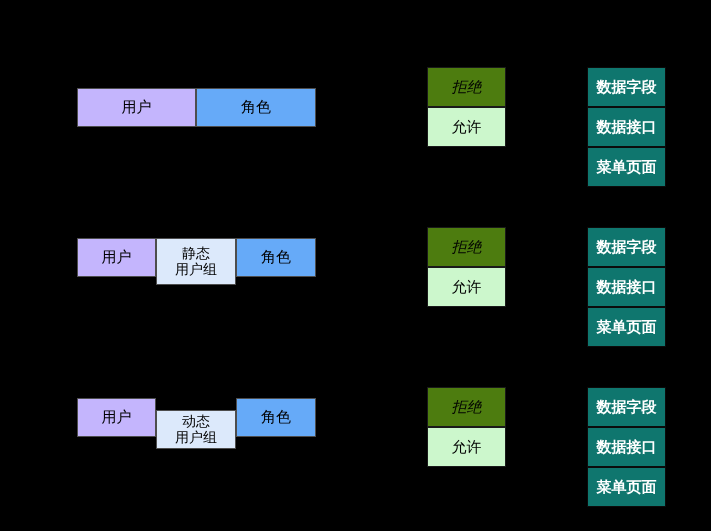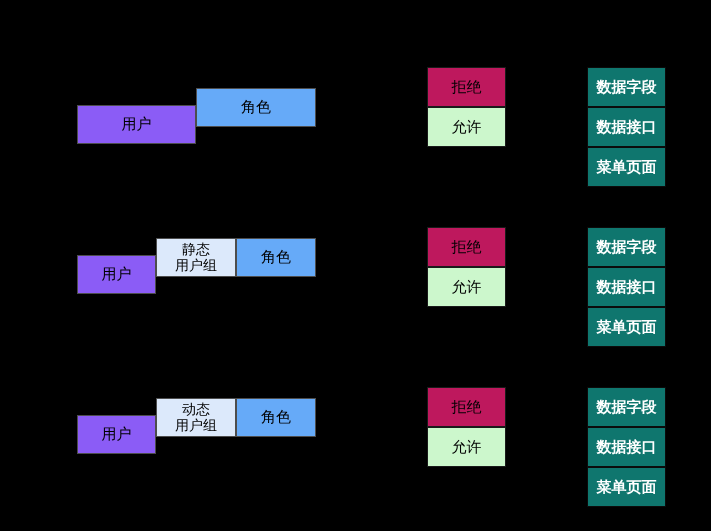--- a/index.html
+++ b/index.html
@@ -33,39 +33,39 @@
     text-align: center;
     line-height: 1.12;
     white-space: pre-line;
     font-size: 15px;
     color: #000000;
     border: 1px solid #000000;
     overflow: hidden;
   }
 
   .cell.subject-user {
-    background: #8b5cf6;
+    background: #c4b5fd;
     border-color: #4d4d4d;
-    margin-top: 17px;
   }
   .cell.subject-group {
     background: #dce9fb;
     border-color: #4d4d4d;
     font-size: 14px;
   }
   .cell.subject-role {
     background: #66aaf8;
     border-color: #4d4d4d;
     text-align: right;
   }
 
   
   .cell.effect-deny {
-    background: #be185d;
+    background: #4d7c0f;
     border-color: #1a1a1a;
+    font-style: italic;
   }
   .cell.effect-allow {
     background: #ccf7cc;
     border-color: #1a1a1a;
     text-align: right;
   }
 
   
   .cell.resource {
     background: #0f766e;
@@ -83,32 +83,32 @@
       <div class="cell subject-user" style="left: 77px; top: 88px; width: 119px; height: 39px;">用户</div>
       <div class="cell subject-role" style="left: 196px; top: 88px; width: 120px; height: 39px;">角色</div>
       <div class="cell effect-deny" style="left: 427px; top: 67px; width: 79px; height: 40px;">拒绝</div>
       <div class="cell effect-allow" style="left: 427px; top: 107px; width: 79px; height: 40px;">允许</div>
       <div class="cell resource" style="left: 587px; top: 67px; width: 79px; height: 40px;">数据字段</div>
       <div class="cell resource" style="left: 587px; top: 107px; width: 79px; height: 40px;">数据接口</div>
       <div class="cell resource" style="left: 587px; top: 147px; width: 79px; height: 40px;">菜单页面</div>
     </div>
     <div>
       <div class="cell subject-user" style="left: 77px; top: 238px; width: 79px; height: 39px;">用户</div>
-      <div class="cell subject-group" style="left: 156px; top: 238px; width: 80px; height: 39px;">静态
+      <div class="cell subject-group" style="left: 156px; top: 238px; width: 80px; height: 47px;">静态
 用户组</div>
       <div class="cell subject-role" style="left: 236px; top: 238px; width: 80px; height: 39px;">角色</div>
       <div class="cell effect-deny" style="left: 427px; top: 227px; width: 79px; height: 40px;">拒绝</div>
       <div class="cell effect-allow" style="left: 427px; top: 267px; width: 79px; height: 40px;">允许</div>
       <div class="cell resource" style="left: 587px; top: 227px; width: 79px; height: 40px;">数据字段</div>
       <div class="cell resource" style="left: 587px; top: 267px; width: 79px; height: 40px;">数据接口</div>
       <div class="cell resource" style="left: 587px; top: 307px; width: 79px; height: 40px;">菜单页面</div>
     </div>
     <div>
       <div class="cell subject-user" style="left: 77px; top: 398px; width: 79px; height: 39px;">用户</div>
-      <div class="cell subject-group" style="left: 156px; top: 398px; width: 80px; height: 39px;">动态
+      <div class="cell subject-group" style="left: 156px; top: 410px; width: 80px; height: 39px;">动态
 用户组</div>
       <div class="cell subject-role" style="left: 236px; top: 398px; width: 80px; height: 39px;">角色</div>
       <div class="cell effect-deny" style="left: 427px; top: 387px; width: 79px; height: 40px;">拒绝</div>
       <div class="cell effect-allow" style="left: 427px; top: 427px; width: 79px; height: 40px;">允许</div>
       <div class="cell resource" style="left: 587px; top: 387px; width: 79px; height: 40px;">数据字段</div>
       <div class="cell resource" style="left: 587px; top: 427px; width: 79px; height: 40px;">数据接口</div>
       <div class="cell resource" style="left: 587px; top: 467px; width: 79px; height: 40px;">菜单页面</div>
     </div>
   </div>
 

